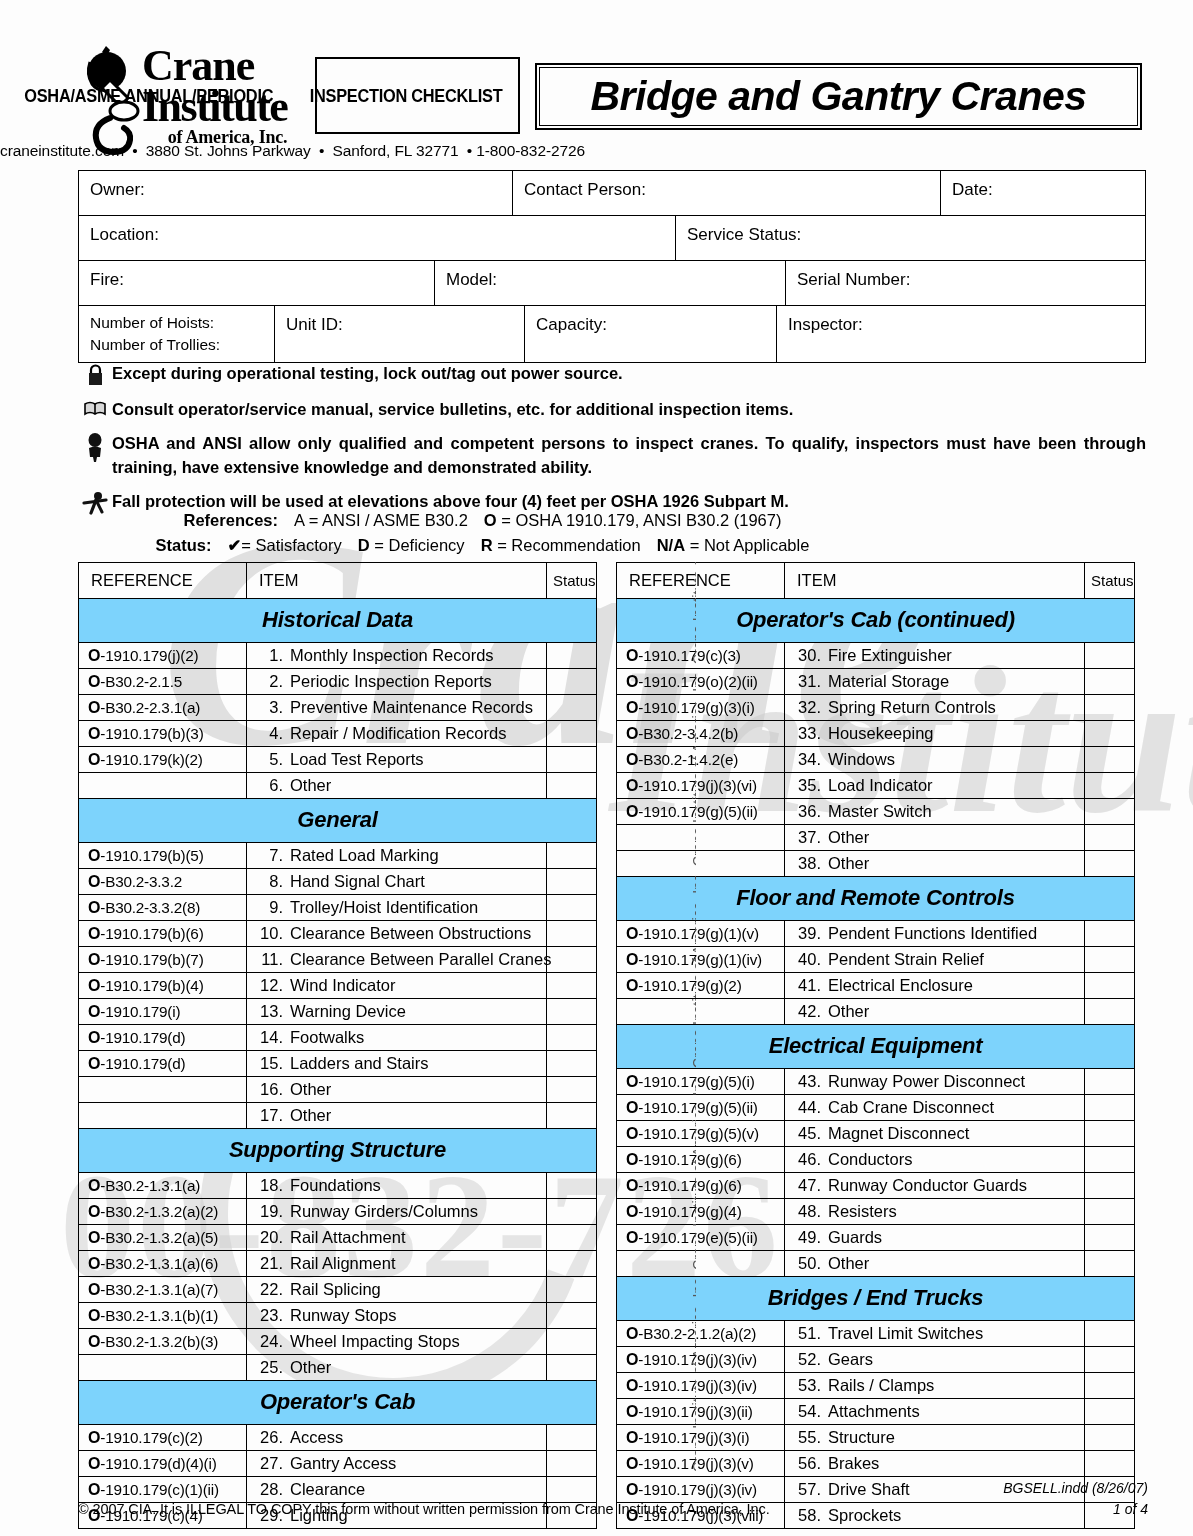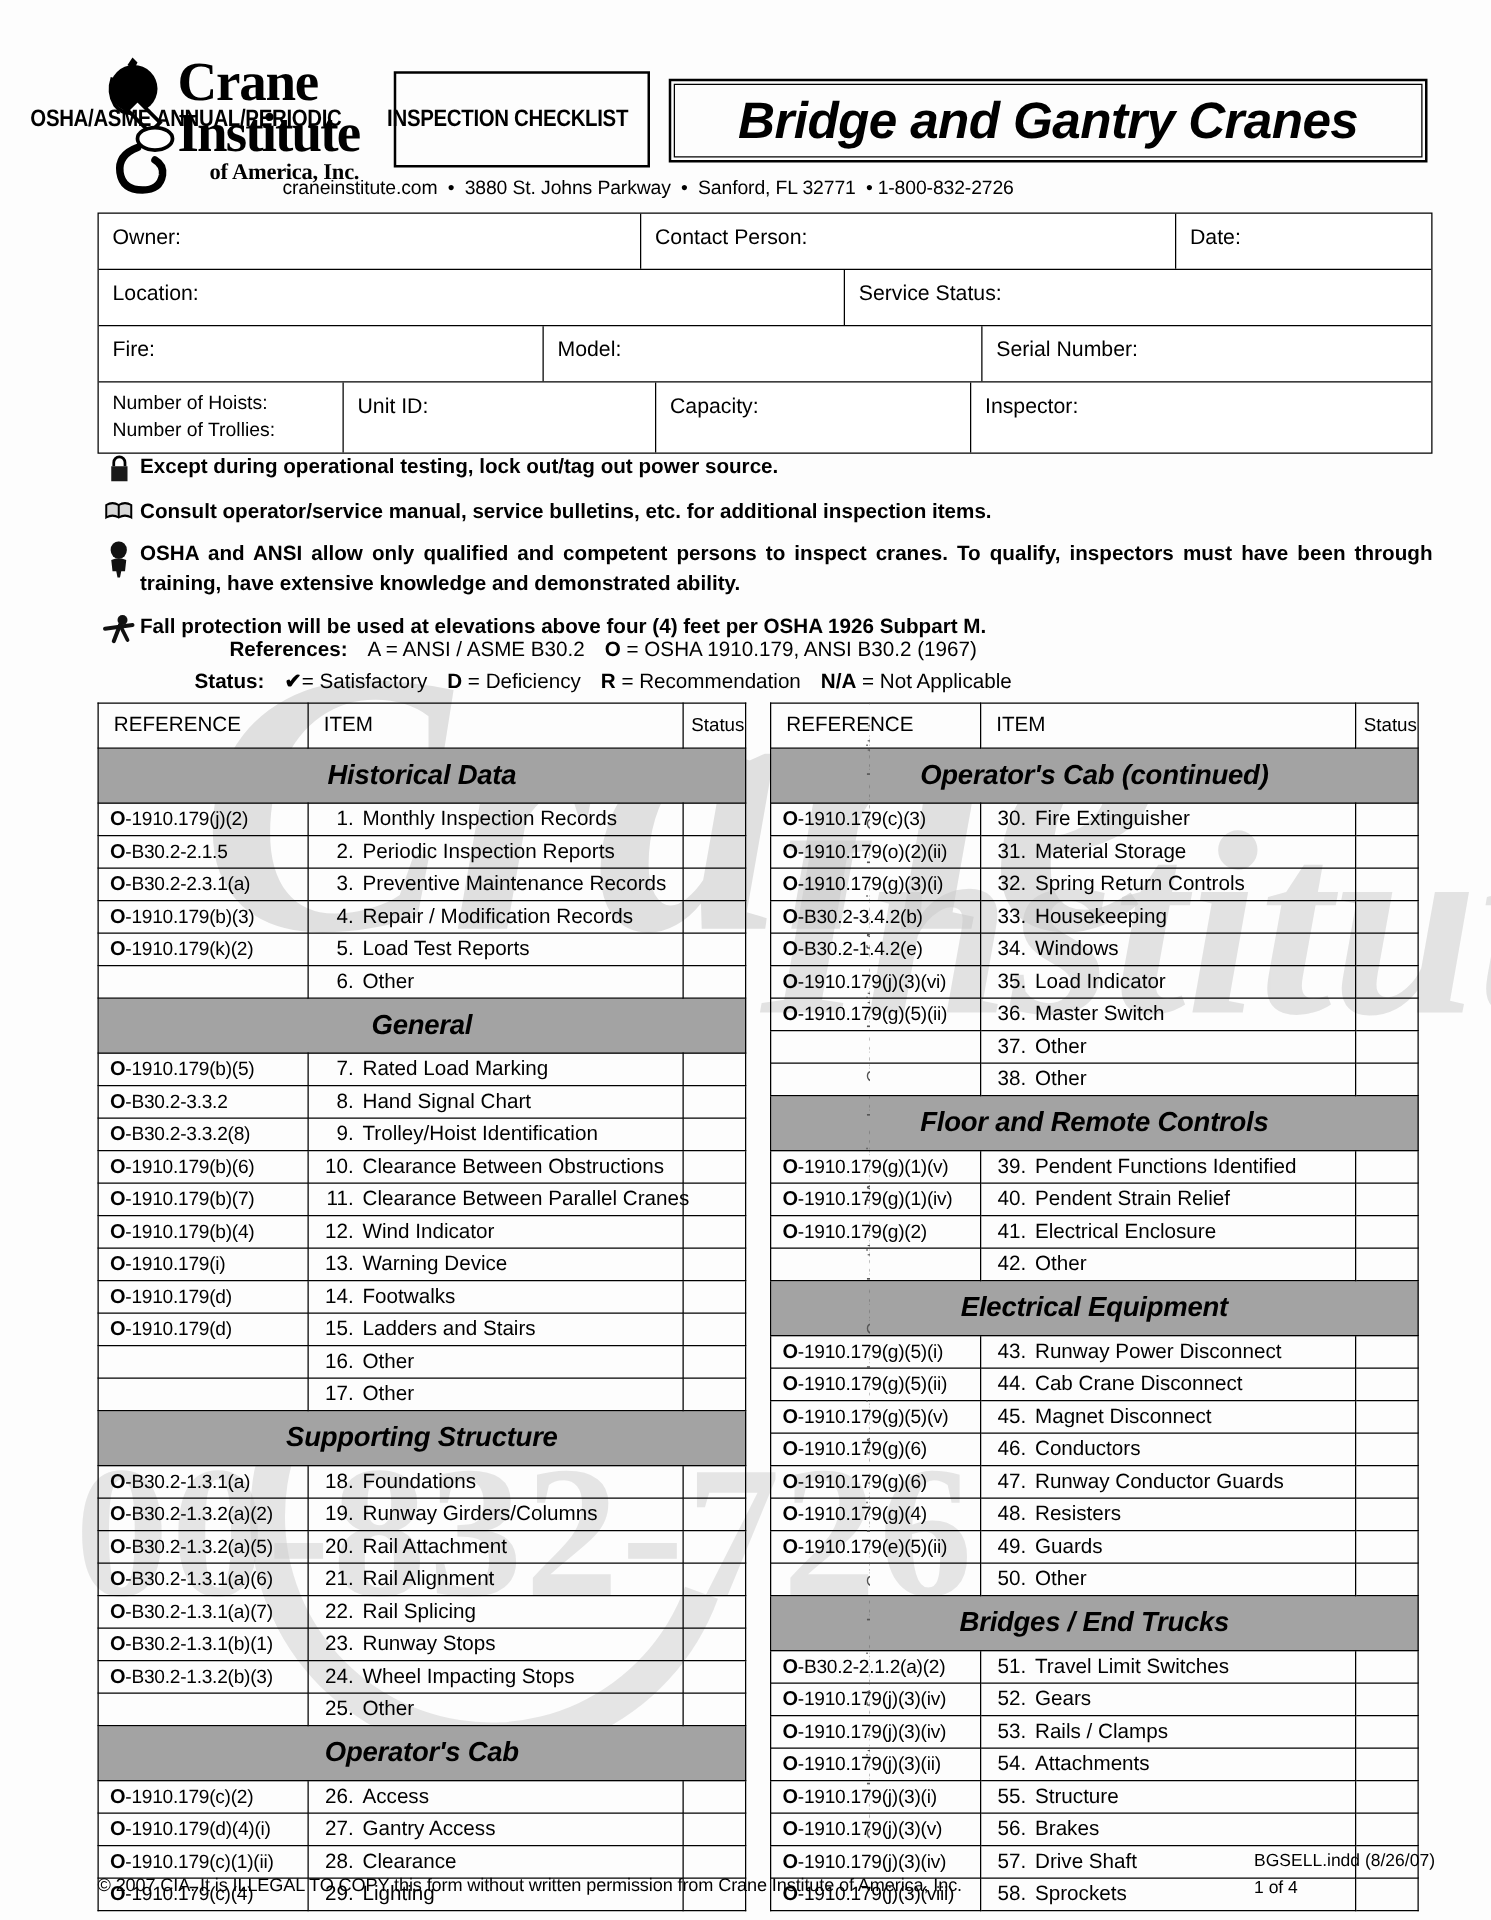--- a/index.html
+++ b/index.html
@@ -138,21 +138,20 @@
   .title-inner span {
     font-size: 41px;
     font-weight: bold;
     font-style: italic;
     letter-spacing: -.5px;
   }
   .addr-line {
     position: absolute;
     left: 0; top: 142px;
     width: 1037px;
-    text-align: center;
     font-size: 15.5px;
     letter-spacing: -.1px;
   }
   .addr-line .sep { padding: 0 4px; }
 
   
   .info {
     position: absolute;
     left: 78px; top: 170px;
     width: 1068px;
@@ -256,21 +255,21 @@
     font-weight: normal;
     font-size: 16.5px;
     text-align: left;
     padding: 7px 0 7px 12px;
     height: 36px;
     background: transparent;
   }
   th.hd.st { padding-left: 6px; font-size: 15px; }
 
   td.section {
-    background: #a3a3a3;
+    background: #7dd3fc;
     text-align: center;
     font-size: 22px;
     font-weight: bold;
     font-style: italic;
     letter-spacing: -.2px;
     padding: 8px 0 9px;
     border-left: 1.2px solid #000;
     border-right: 1.2px solid #000;
   }
 
@@ -330,22 +329,23 @@
     justify-content: space-between;
     align-items: flex-start;
   }
   .footer .fl {
     font-size: 14.5px;
     letter-spacing: -.1px;
     margin-top: 23px;
   }
   .footer .fr {
     font-size: 14px;
-    text-align: left;
+    text-align: right;
     line-height: 1.5;
+    font-style: italic;
   }
 </style>
 </head>
 <body>
 
 <div class="page">
 
   <div class="watermark wm-crane">Crane</div>
   <div class="watermark wm-inst">Institute</div>
   <div class="watermark wm-phone">00-832-726</div>

